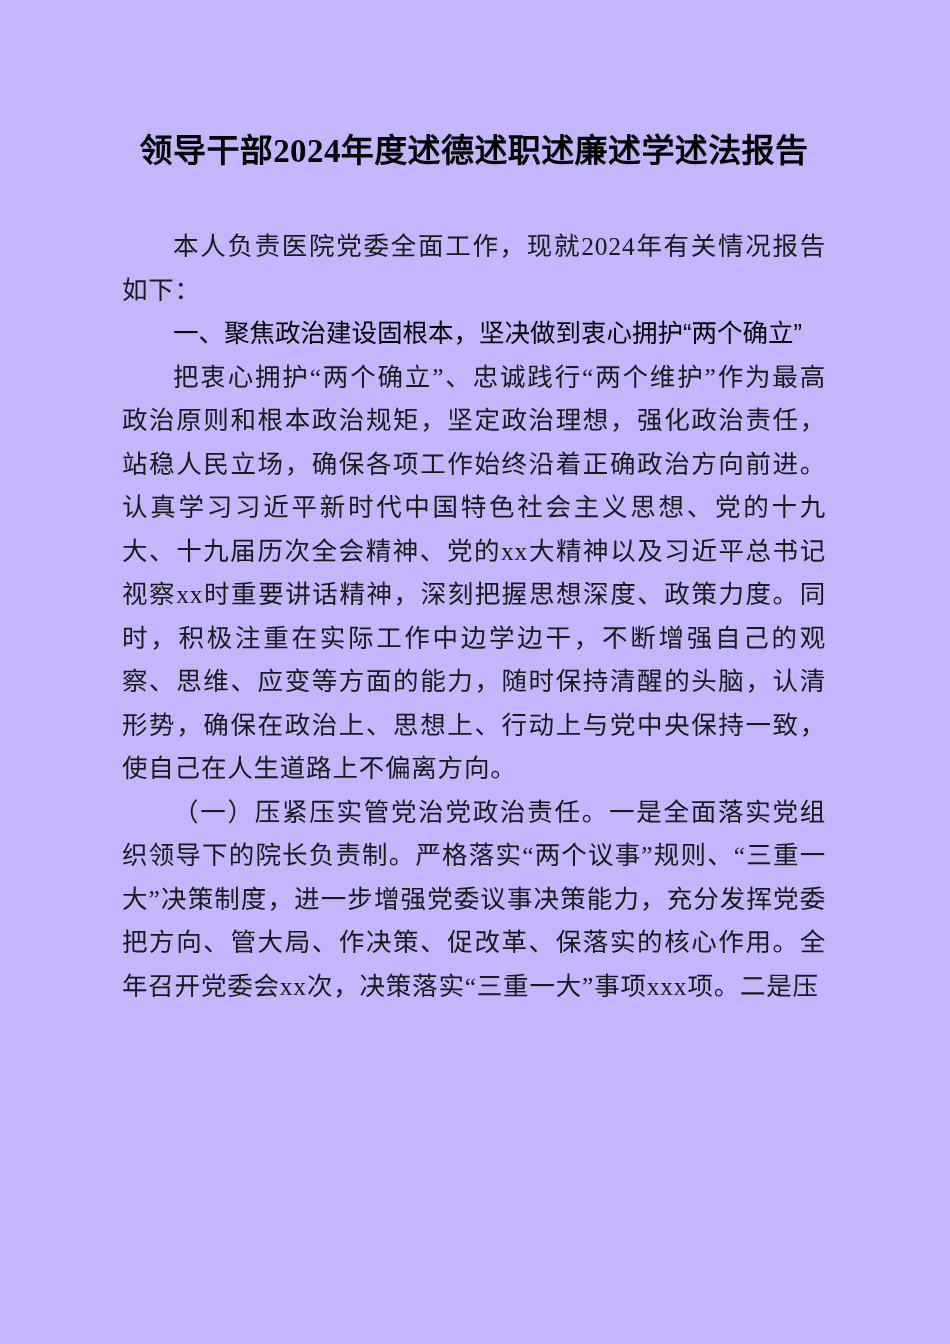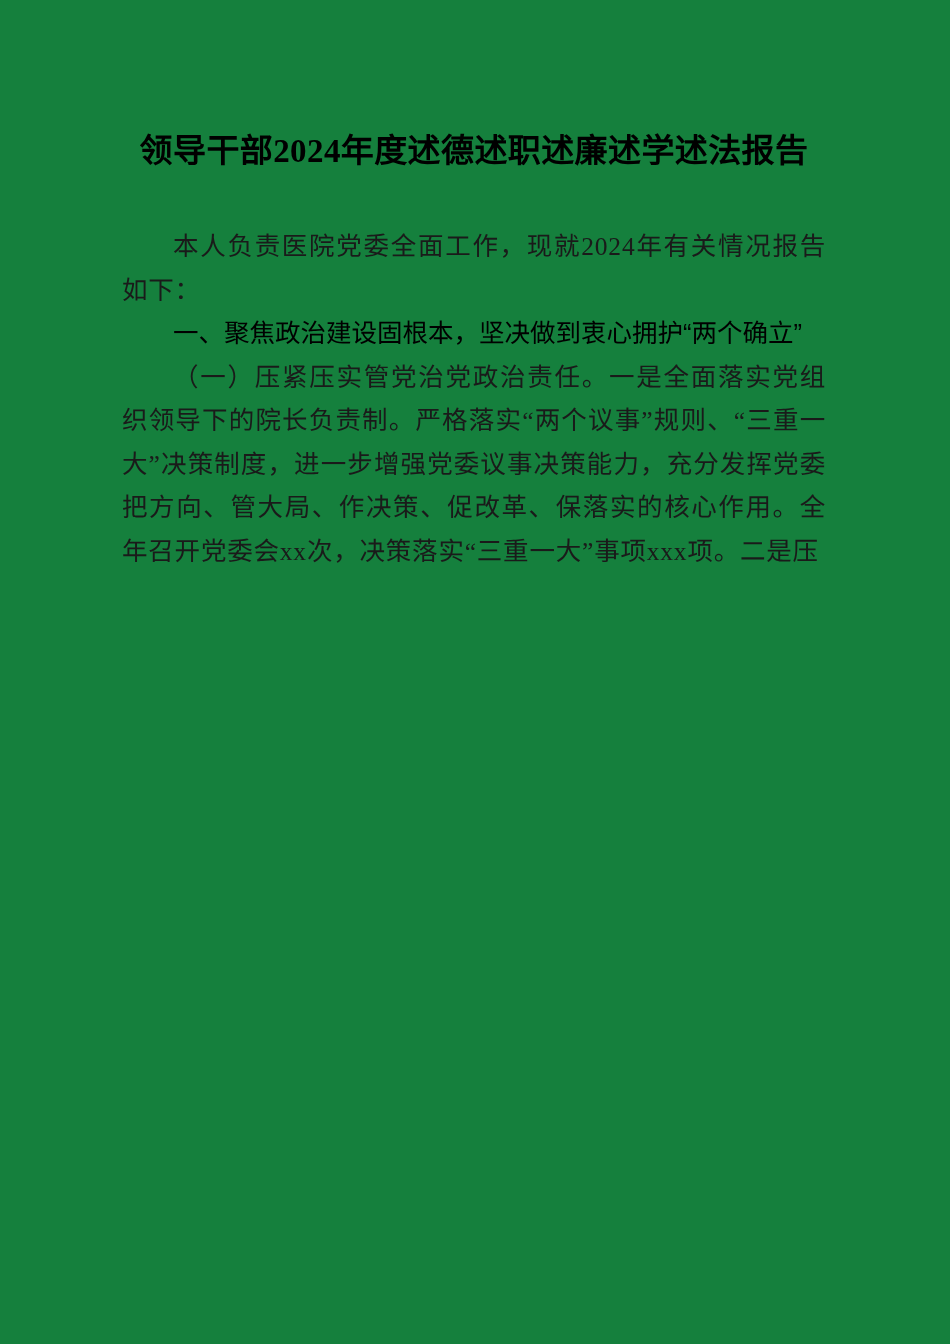--- a/index.html
+++ b/index.html
@@ -7,21 +7,21 @@
     margin: 0;
     padding: 0;
     background: #ffffff;
   }
 
   .page {
     position: relative;
     width: 950px;
     height: 1344px;
     margin: 0 auto;
-    background: #15803d;
+    background: #c4b5fd;
     overflow: hidden;
     box-sizing: border-box;
   }
 
   .doc-body {
     position: absolute;
     left: 122px;
     top: 0;
     width: 704px;
   }
@@ -80,19 +80,20 @@
   <div class="doc-body">
 
     <h1 class="doc-title">领导干部2024年度述德述职述廉述学述法报告</h1>
 
     <div class="spacer-title-gap"></div>
 
     <p class="body-para">本人负责医院党委全面工作，现就2024年有关情况报告如下：</p>
 
     <h2 class="section-heading">一、聚焦政治建设固根本，坚决做到衷心拥护“两个确立”</h2>
 
+    <p class="body-para">把衷心拥护“两个确立”、忠诚践行“两个维护”作为最高政治原则和根本政治规矩，坚定政治理想，强化政治责任，站稳人民立场，确保各项工作始终沿着正确政治方向前进。认真学习习近平新时代中国特色社会主义思想、党的十九大、十九届历次全会精神、党的xx大精神以及习近平总书记视察xx时重要讲话精神，深刻把握思想深度、政策力度。同时，积极注重在实际工作中边学边干，不断增强自己的观察、思维、应变等方面的能力，随时保持清醒的头脑，认清形势，确保在政治上、思想上、行动上与党中央保持一致，使自己在人生道路上不偏离方向。</p>
 
 
     <p class="body-para">（一）压紧压实管党治党政治责任。一是全面落实党组织领导下的院长负责制。严格落实“两个议事”规则、“三重一大”决策制度，进一步增强党委议事决策能力，充分发挥党委把方向、管大局、作决策、促改革、保落实的核心作用。全年召开党委会xx次，决策落实“三重一大”事项xxx项。二是压</p>
 
   </div>
 
 </div>
 
 </body></html>

